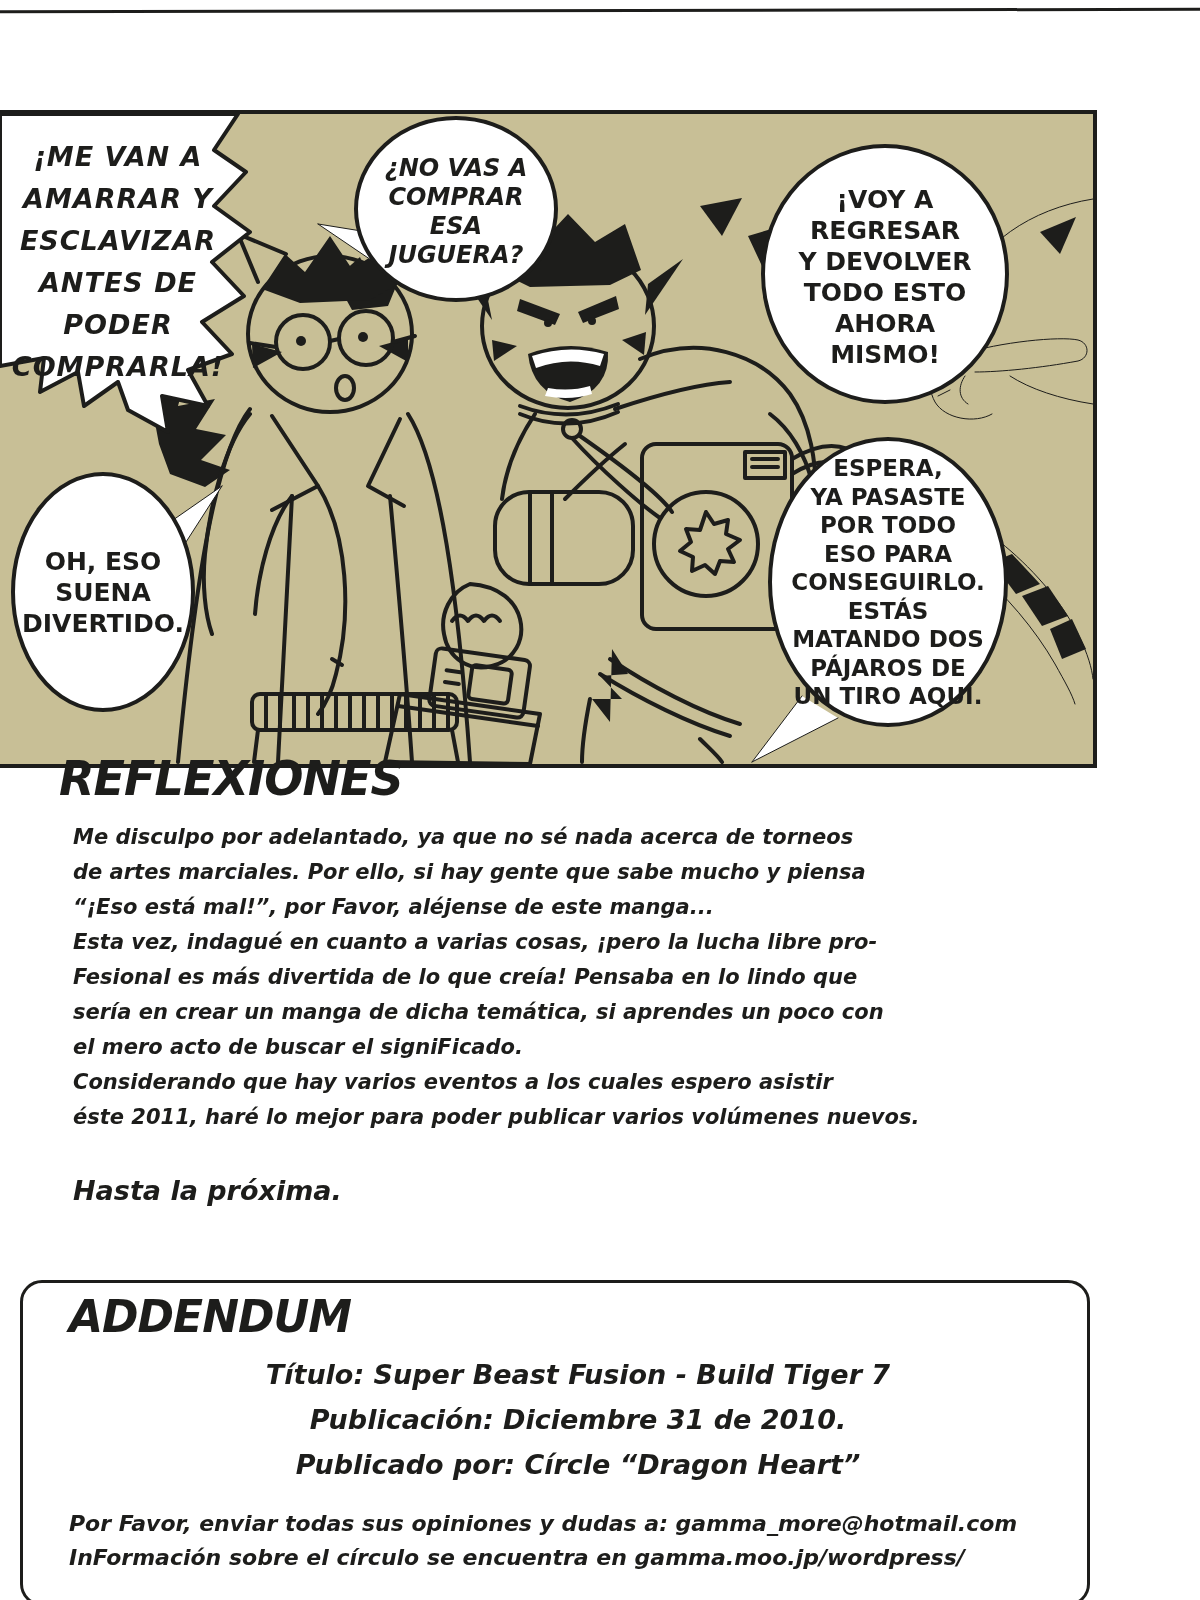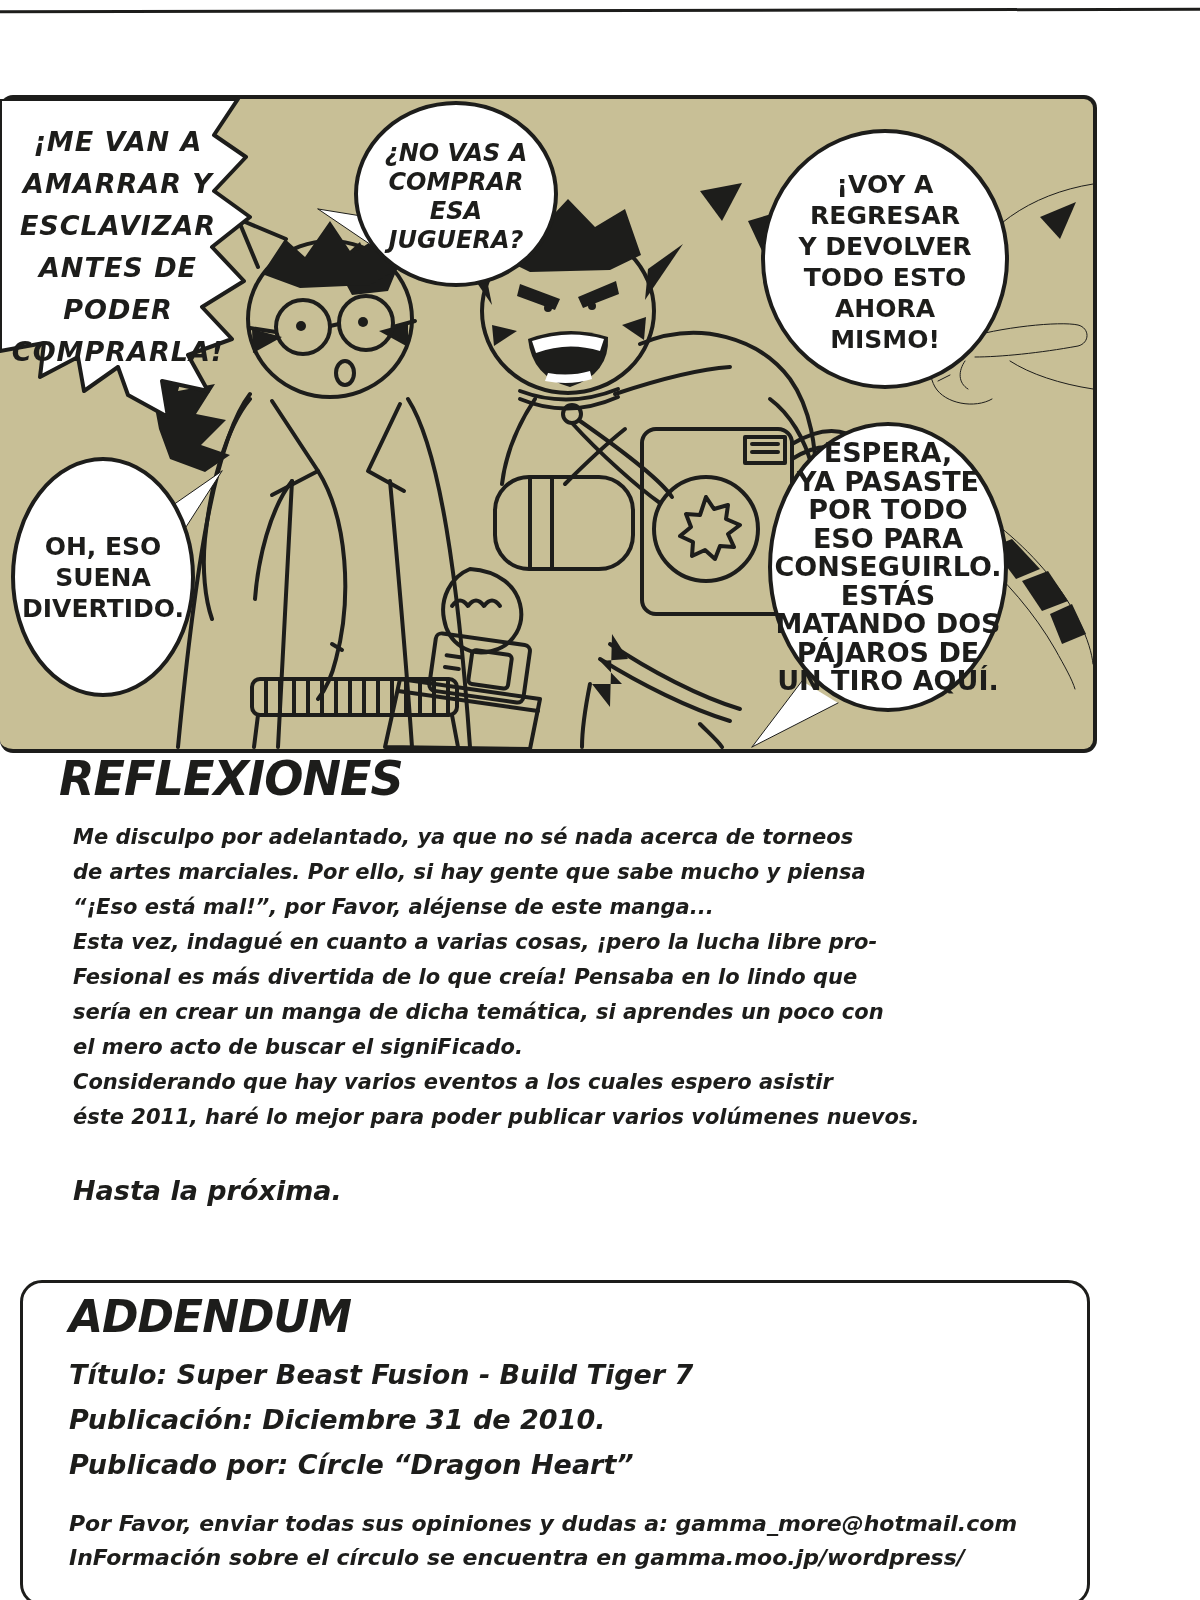--- a/index.html
+++ b/index.html
@@ -11,47 +11,46 @@
     background:var(--paper,#fff);
     overflow:hidden;
     font-family:"DejaVu Sans",sans-serif;
     color:var(--ink,#1d1d1b);
   }
   .preline{white-space:pre;}
   .scan-line{position:absolute;left:0;top:9px;width:1200px;height:3px;background:var(--ink);transform:rotate(-0.12deg);}
 
   
   .panel{
-    position:absolute;left:0;top:95px;width:1093px;height:650px;
+    position:absolute;left:0;top:110px;width:1093px;height:650px;
     background:var(--panel-bg,#c8bf96);
     border-top:4px solid var(--ink);
     border-right:4px solid var(--ink);
     border-bottom:4px solid var(--ink);
     box-sizing:content-box;
-    border-radius:13px;
   }
   .panel svg{position:absolute;left:0;top:0;color:var(--ink);}
   .line{stroke:var(--ink);fill:none;stroke-linecap:round;stroke-linejoin:round;}
   .ink-fill{fill:var(--ink);stroke:none;}
   .paper-fill{fill:var(--paper);stroke:var(--ink);stroke-width:4;stroke-linejoin:round;}
   .paper-plain{fill:var(--paper);stroke:none;}
 
   .bubble-text{
     position:absolute;
     text-align:center;
     font-weight:700;
     line-height:1.28;
     letter-spacing:0px;
     color:var(--ink);
   }
   .bt-burst{left:2px;top:22px;width:232px;font-size:27px;line-height:42px;font-style:italic;letter-spacing:1px;}
   .bt-juicer{left:356px;top:40px;width:200px;font-size:24px;line-height:29px;font-style:italic;}
   .bt-return{left:765px;top:70px;width:240px;font-size:25px;line-height:31px;}
   .bt-fun{left:13px;top:432px;width:180px;font-size:25px;line-height:31px;}
-  .bt-wait{left:768px;top:340px;width:240px;font-size:27px;line-height:28.5px;}
+  .bt-wait{left:768px;top:340px;width:240px;font-size:23px;line-height:28.5px;}
 
   
   .reflections{position:absolute;left:42px;top:750px;width:1140px;margin-left:17px;}
   .reflections h1{
     margin:0;font-size:48px;font-style:italic;font-weight:700;
     letter-spacing:-1px;transform:scaleX(.96);transform-origin:left;
   }
   .reflections .body{
     margin-top:14px;margin-left:14px;
     font-size:21px;line-height:35px;
@@ -67,21 +66,21 @@
     position:absolute;left:20px;top:1280px;width:1070px;height:326px;
     border:3px solid var(--ink);border-radius:22px;
     box-sizing:border-box;
     padding-left:8px;
   }
   .addendum h2{
     margin:8px 0 0 38px;font-size:44px;font-style:italic;font-weight:700;letter-spacing:-1px;
   }
   .addendum .info{
     margin:10px 0 0 38px;
-    font-size:27px;line-height:45px;font-style:italic;font-weight:700;
+    font-size:27px;line-height:45px;font-style:italic;font-weight:700;text-align:center;
   }
   .addendum .contact{
     margin:20px 0 0 38px;
     font-size:22px;line-height:34px;font-style:italic;font-weight:700;
   }
 </style>
 </head>
 <body>
 
 <div class="page">

